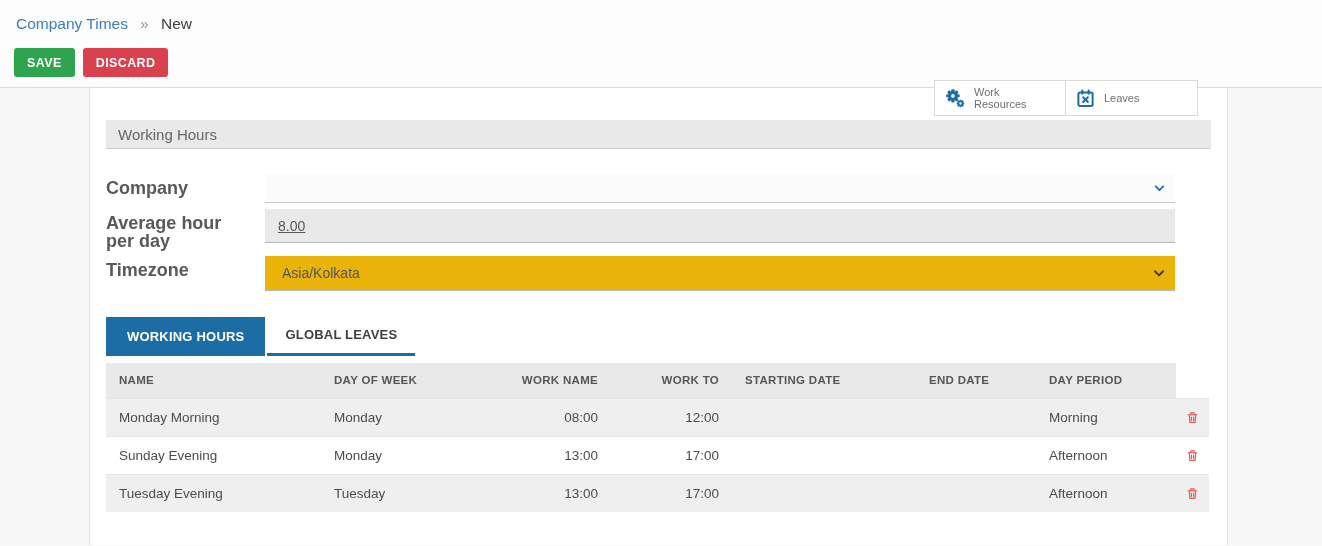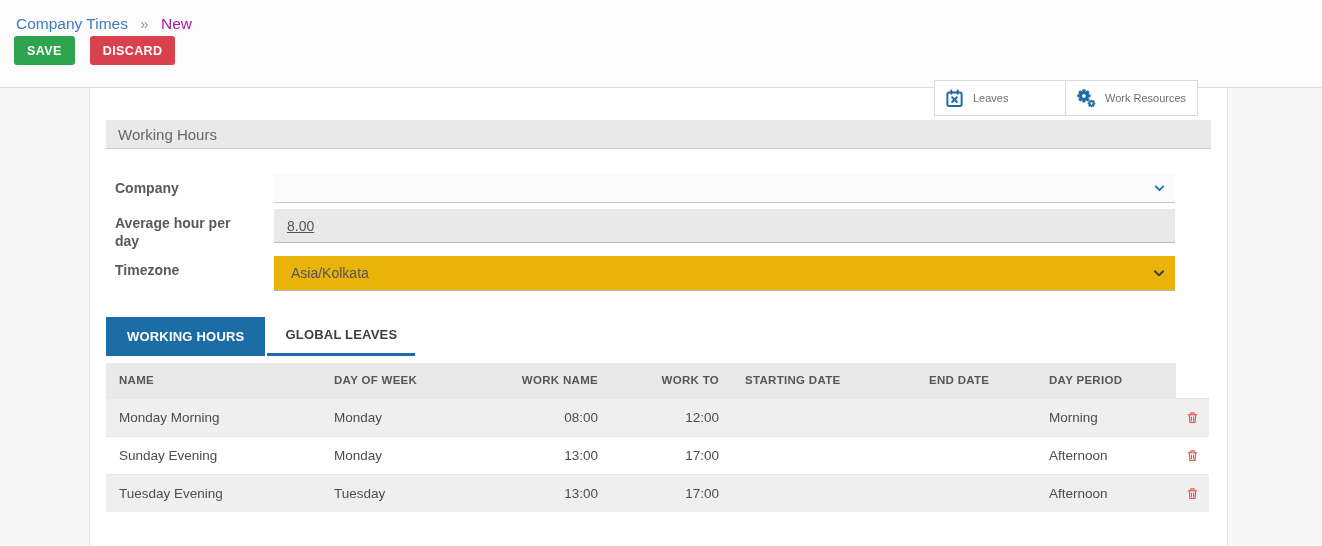--- a/index.html
+++ b/index.html
@@ -5,22 +5,22 @@
   * { margin:0; padding:0; box-sizing:border-box; }
   html,body { width:1322px; height:546px; overflow:hidden;
     font-family:"Liberation Sans", sans-serif; background:#f8f8f8; }
 
   
   .topbar { position:relative; height:88px; background:#fcfcfc;
     border-bottom:1px solid #dcdcdc; }
   .breadcrumb { padding:15px 0 0 16px; font-size:15.5px; }
   .breadcrumb a { color:#3d7dbf; text-decoration:none; cursor:pointer; }
   .breadcrumb .sep { color:#949494; margin:0 8px; font-size:15px; }
-  .breadcrumb .current { color:#a21caf; }
-  .actions { position:absolute; left:14px; top:36px; display:flex; gap:15px; }
+  .breadcrumb .current { color:#404040; }
+  .actions { position:absolute; left:14px; top:48px; display:flex; gap:8px; }
   .btn { height:29px; padding:0 13px; font-size:12.5px; font-weight:bold;
     letter-spacing:.4px; color:#fff; border:none; border-radius:3px;
     cursor:pointer; font-family:"Liberation Sans", sans-serif; }
   .btn.save { background:#2ea44f; }
   .btn.discard { background:#d9414e; }
 
   
   .content { position:relative; height:457px; background:#f7f7f7; }
   .sheet { position:absolute; left:89px; top:0; width:1139px; height:100%;
     background:#fff; border-left:1px solid #e3e3e3; border-right:1px solid #e3e3e3; }
@@ -37,21 +37,21 @@
   
   .name-input { display:block; margin:32px 17px 0 16px; width:1105px; height:29px;
     background:#e9e9e9; border:none; border-bottom:1px solid #cdcdcd;
     padding:0 0 0 12px; font-size:15px; color:#666;
     font-family:"Liberation Sans", sans-serif; }
 
   
   .form-grid { margin:25px 52px 0 16px; }
   .field-row { display:flex; align-items:flex-start; margin-bottom:6px; }
   .field-label { flex:none; width:132px; margin-right:27px; padding-top:5px;
-    font-size:14px; font-weight:bold; color:#595959; line-height:18px;margin-left:9px; }
+    font-size:18px; font-weight:bold; color:#595959; line-height:18px; }
   .field-control { flex:1; position:relative; }
   .ctl-company { height:29px; background:#fbfbfb; border-bottom:1px solid #c6c6c6; }
   .ctl-input { display:block; width:100%; height:34px; background:#e9e9e9; border:none;
     border-bottom:1px solid #b9b9b9; padding:0 0 0 13px; font-size:14px; color:#555;
     font-family:"Liberation Sans", sans-serif;text-decoration:underline; }
   .ctl-select { height:35px; line-height:34px; background:#eab308;
     border-bottom:1px solid #b9b9b9; padding-left:17px; font-size:14px; color:#555;
     cursor:pointer; }
   .caret { position:absolute; right:9px; top:50%; transform:translateY(-50%); }
   .ctl-company .caret { top:14px; }
@@ -100,49 +100,49 @@
     <button class="btn save">SAVE</button>
     <button class="btn discard">DISCARD</button>
   </div>
 </div>
 
 <div class="content">
   <div class="sheet">
 
     <div class="stat-box">
       <button class="stat-btn">
-        <svg viewBox="0 0 24 24" width="19" height="19" fill="none" stroke="#1c6ca6" stroke-width="2.5" stroke-linecap="round" stroke-linejoin="round">
-          <rect x="3" y="4.5" width="18" height="17" rx="2.2"></rect>
-          <line x1="8" y1="2" x2="8" y2="6"></line>
-            <line x1="16" y1="2" x2="16" y2="6"></line>
-          <line x1="9" y1="10.5" x2="15" y2="16.5"></line>
-            <line x1="15" y1="10.5" x2="9" y2="16.5"></line>
-        </svg>
-        <span>Leaves</span>
-      </button>
-      <button class="stat-btn">
         <svg viewBox="0 0 24 24" width="20" height="20" fill="#1c6ca6">
           <g transform="translate(9.5,9.5)">
             <rect x="-2" y="-8" width="4" height="16" rx="1.3"></rect>
             <rect x="-2" y="-8" width="4" height="16" rx="1.3" transform="rotate(45)"></rect>
             <rect x="-2" y="-8" width="4" height="16" rx="1.3" transform="rotate(90)"></rect>
             <rect x="-2" y="-8" width="4" height="16" rx="1.3" transform="rotate(135)"></rect>
             <circle r="5.4"></circle>
               <circle r="2.2" fill="#fff"></circle>
           </g>
           <g transform="translate(18.6,18.6) scale(0.58)">
             <rect x="-2" y="-8" width="4" height="16" rx="1.3"></rect>
             <rect x="-2" y="-8" width="4" height="16" rx="1.3" transform="rotate(45)"></rect>
             <rect x="-2" y="-8" width="4" height="16" rx="1.3" transform="rotate(90)"></rect>
             <rect x="-2" y="-8" width="4" height="16" rx="1.3" transform="rotate(135)"></rect>
             <circle r="5.4"></circle>
               <circle r="2.4" fill="#fff"></circle>
           </g>
         </svg>
         <span>Work Resources</span>
+      </button>
+      <button class="stat-btn">
+        <svg viewBox="0 0 24 24" width="19" height="19" fill="none" stroke="#1c6ca6" stroke-width="2.5" stroke-linecap="round" stroke-linejoin="round">
+          <rect x="3" y="4.5" width="18" height="17" rx="2.2"></rect>
+          <line x1="8" y1="2" x2="8" y2="6"></line>
+            <line x1="16" y1="2" x2="16" y2="6"></line>
+          <line x1="9" y1="10.5" x2="15" y2="16.5"></line>
+            <line x1="15" y1="10.5" x2="9" y2="16.5"></line>
+        </svg>
+        <span>Leaves</span>
       </button>
     </div>
 
     <input class="name-input" value="Working Hours" style="">
 
     <div class="form-grid">
       <div class="field-row">
         <div class="field-label">Company</div>
         <div class="field-control ctl-company">
           <span></span>

